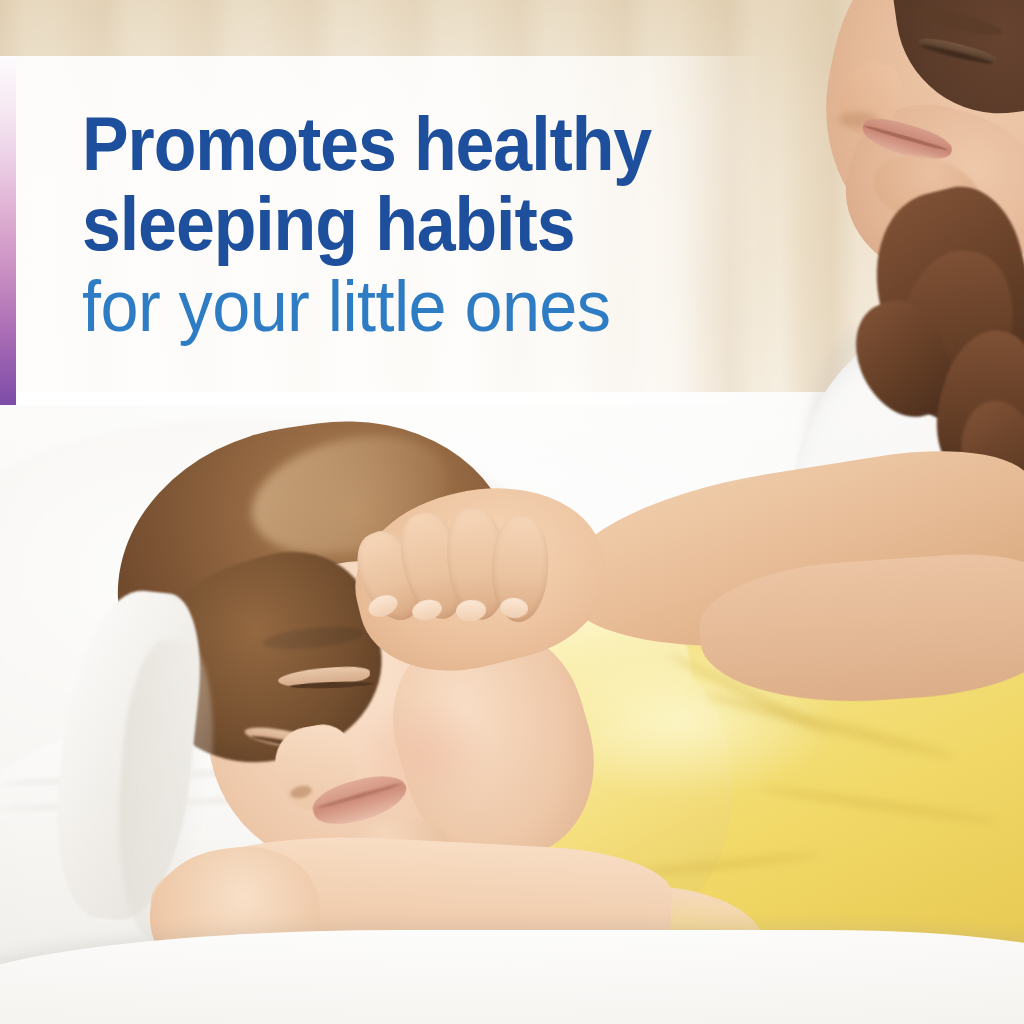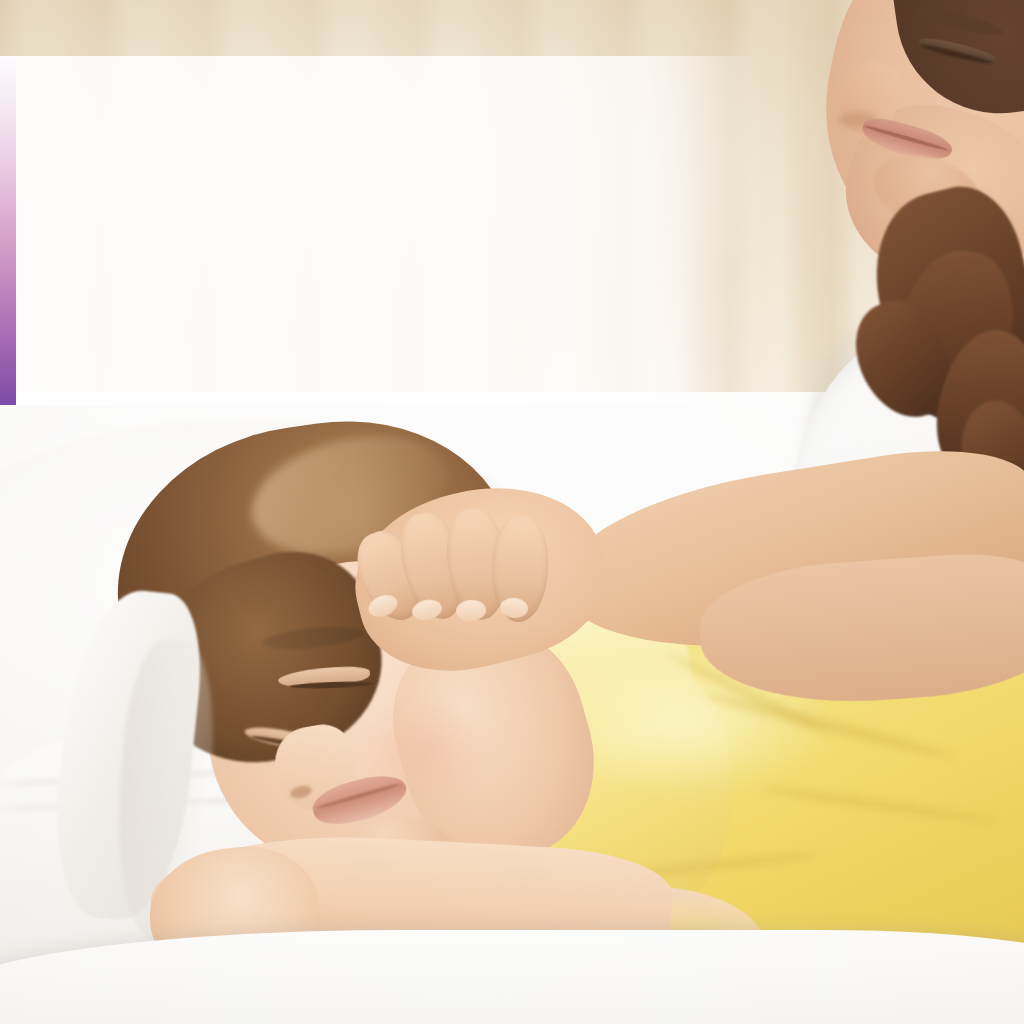--- a/index.html
+++ b/index.html
@@ -658,14 +658,19 @@
     <div class="child-hand"></div>
 
     <div class="sheet-front"></div>
 
     <div class="photo-grade"></div>
   </div>
 
   <div class="overlay-panel"></div>
   <div class="accent-bar"></div>
 
+  <div class="headline-block">
+    <span class="hl-line">Promotes healthy</span>
+    <span class="hl-line">sleeping habits</span>
+    <span class="hl-sub">for your little ones</span>
+  </div>
 
 </div>
 
 </body></html>

